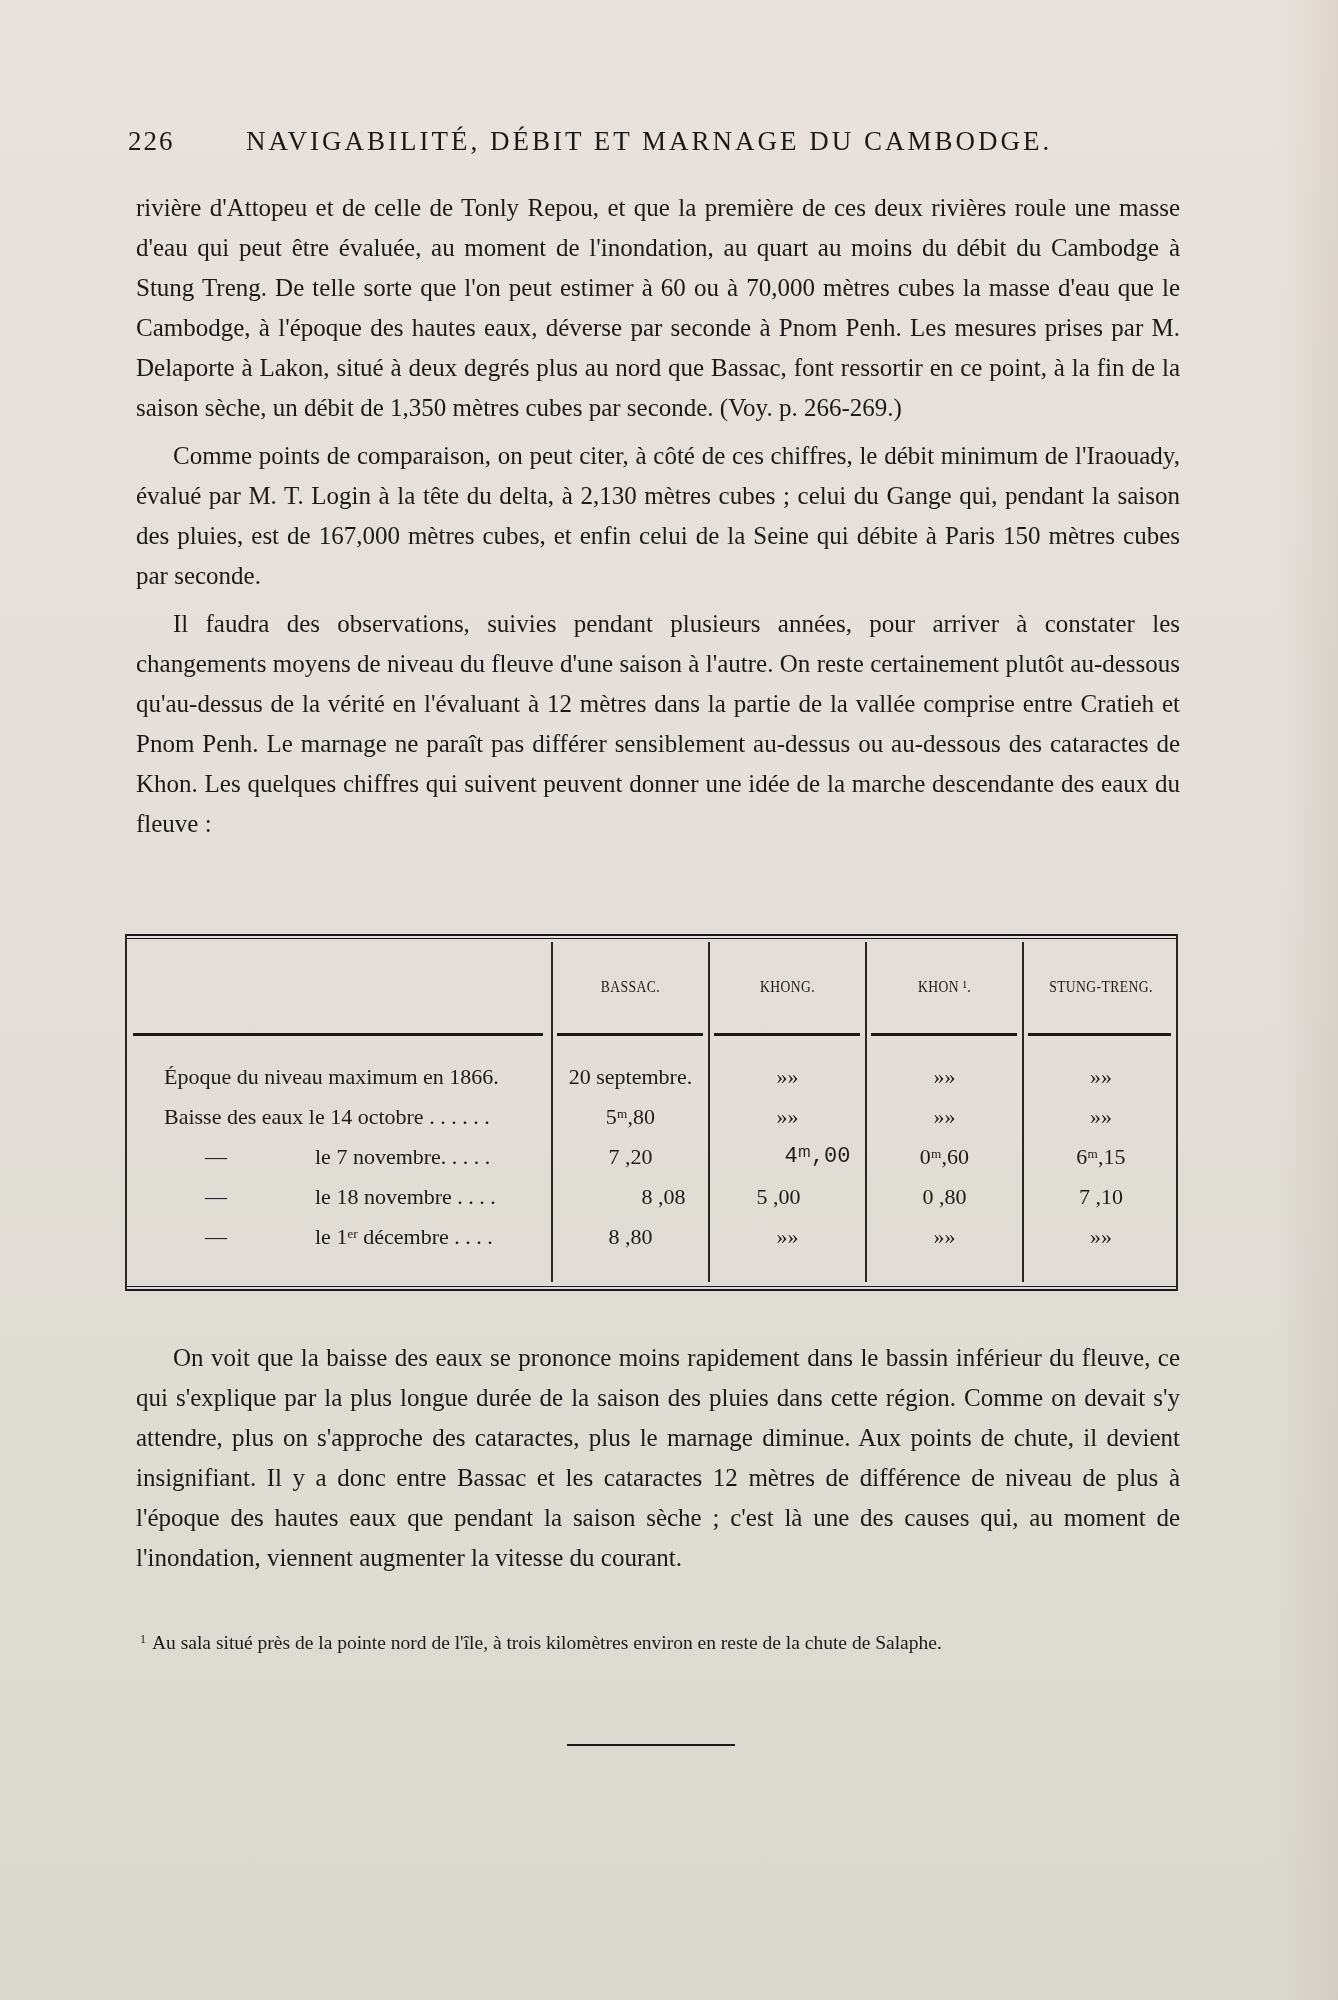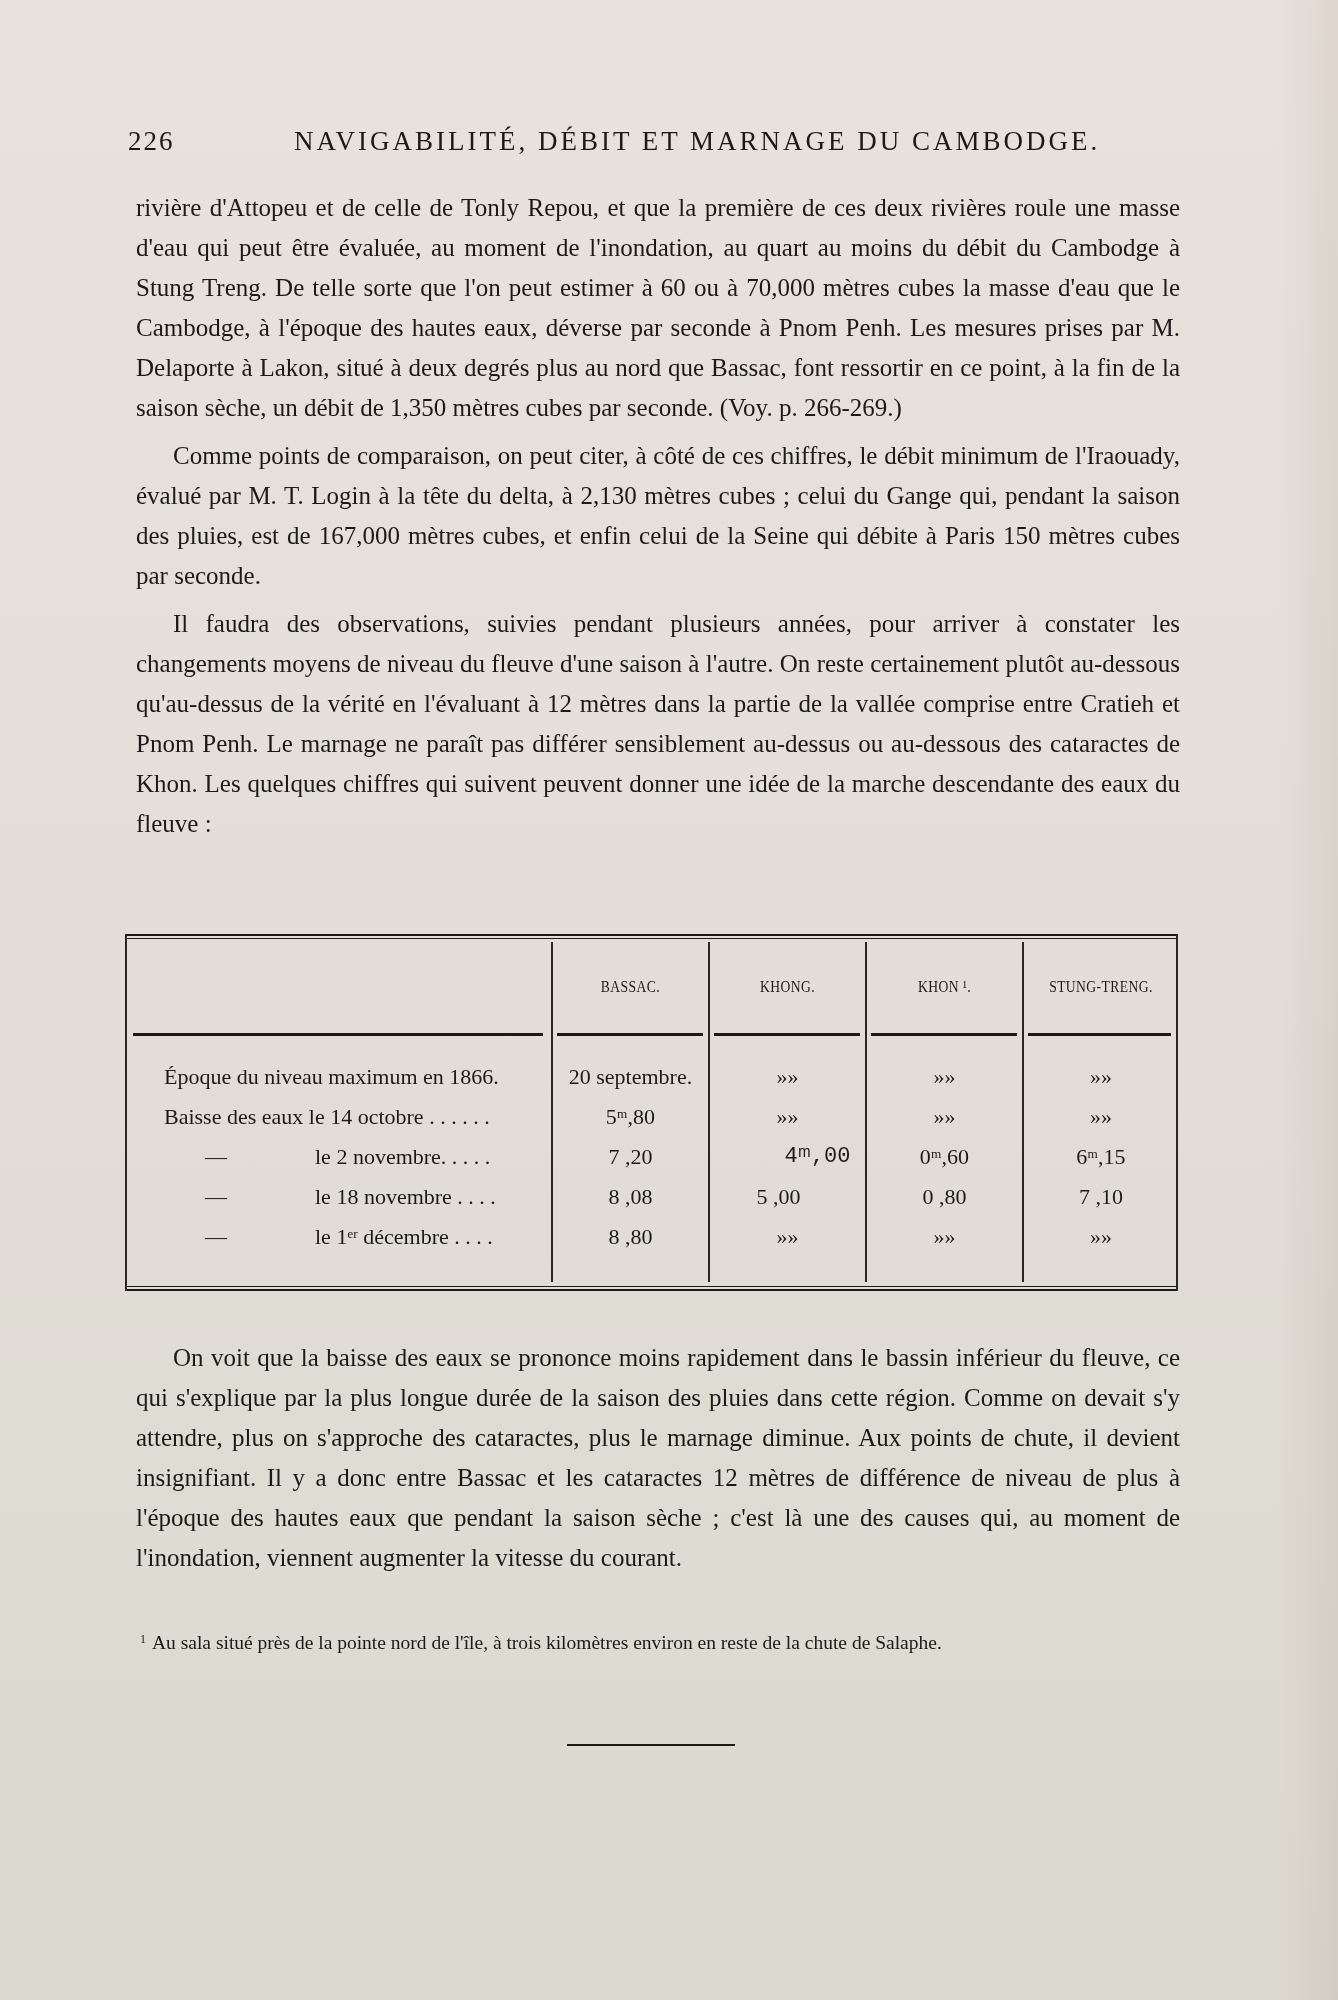--- a/index.html
+++ b/index.html
@@ -7,21 +7,21 @@
     width: 1338px; height: 2000px; position: relative; overflow: hidden;
     background: linear-gradient(180deg, #e9e2dc 0%, #e4dfd9 40%, #dfdcd4 70%, #dcd9d0 100%);
     font-family: "Liberation Serif", "DejaVu Serif", serif;
     color: #1c1a18;
   }
   .page-edge { position: absolute; right: 0; top: 0; width: 60px; height: 2000px;
     background: linear-gradient(90deg, rgba(0,0,0,0) 0%, rgba(120,100,80,0.10) 100%); }
   .header { position: absolute; left: 128px; top: 126px; width: 1060px; height: 40px;
     font-size: 27px; letter-spacing: 2px; }
   .header .num { position: absolute; left: 0; top: 0; font-family: Liberation Serif, serif; }
-  .header .title { position: absolute; left: 118px; top: 0; letter-spacing: 3px; margin-left: 48px; }
+  .header .title { position: absolute; left: 118px; top: 0; letter-spacing: 3px; }
   .text { position: absolute; left: 128px; width: 1060px; font-size: 25px;
     line-height: 40px; text-align: justify; }
   .text p { margin: 8px; text-indent: 37px; }
   .text p.noindent { text-indent: 0; }
   .text p + p { margin-top: 0; }
   #block1 { top: 180px; }
   #block2 { top: 1330px; }
   .footnote { position: absolute; left: 140px; top: 1632px; width: 1050px; font-size: 19.5px; }
   .footnote sup { font-size: 12px; vertical-align: 6px; margin-right: 6px; }
   .rule-end { position: absolute; left: 567px; top: 1744px; width: 168px; height: 2px; background: #1c1a18; }
@@ -85,30 +85,30 @@
   </div>
   <div class="row" style="top:170px;padding-left:44px;">
     <span class="label">Baisse des eaux le 14 octobre . . . . . .</span>
     <span class="cell" style="left:428px;width:155px;">5ᵐ,80</span>
     <span class="cell" style="left:585px;width:155px;">»»</span>
     <span class="cell" style="left:742px;width:155px;">»»</span>
     <span class="cell" style="left:899px;width:154px;">»»</span>
   </div>
   <div class="row" style="top:210px;">
     <span class="dash">—</span>
-    <span class="sublabel">le 2 novembre. . . . .</span>
+    <span class="sublabel">le 7 novembre. . . . .</span>
     <span class="cell" style="left:428px;width:155px;">7 ,20</span>
     <span class="cell" style="left:617px;width:151px;font-family:Liberation Mono, monospace;">4ᵐ,00</span>
     <span class="cell" style="left:742px;width:155px;">0ᵐ,60</span>
     <span class="cell" style="left:899px;width:154px;">6ᵐ,15</span>
   </div>
   <div class="row" style="top:250px;">
     <span class="dash">—</span>
     <span class="sublabel">le 18 novembre . . . .</span>
-    <span class="cell" style="left:428px;width:155px;">8 ,08</span>
+    <span class="cell" style="left:428px;width:155px;padding-left:33px;">8 ,08</span>
     <span class="cell" style="left:585px;width:137px;">5 ,00</span>
     <span class="cell" style="left:742px;width:155px;">0 ,80</span>
     <span class="cell" style="left:899px;width:154px;">7 ,10</span>
   </div>
   <div class="row" style="top:290px;">
     <span class="dash">—</span>
     <span class="sublabel">le 1ᵉʳ décembre . . . .</span>
     <span class="cell" style="left:428px;width:155px;">8 ,80</span>
     <span class="cell" style="left:585px;width:155px;">»»</span>
     <span class="cell" style="left:742px;width:155px;">»»</span>

